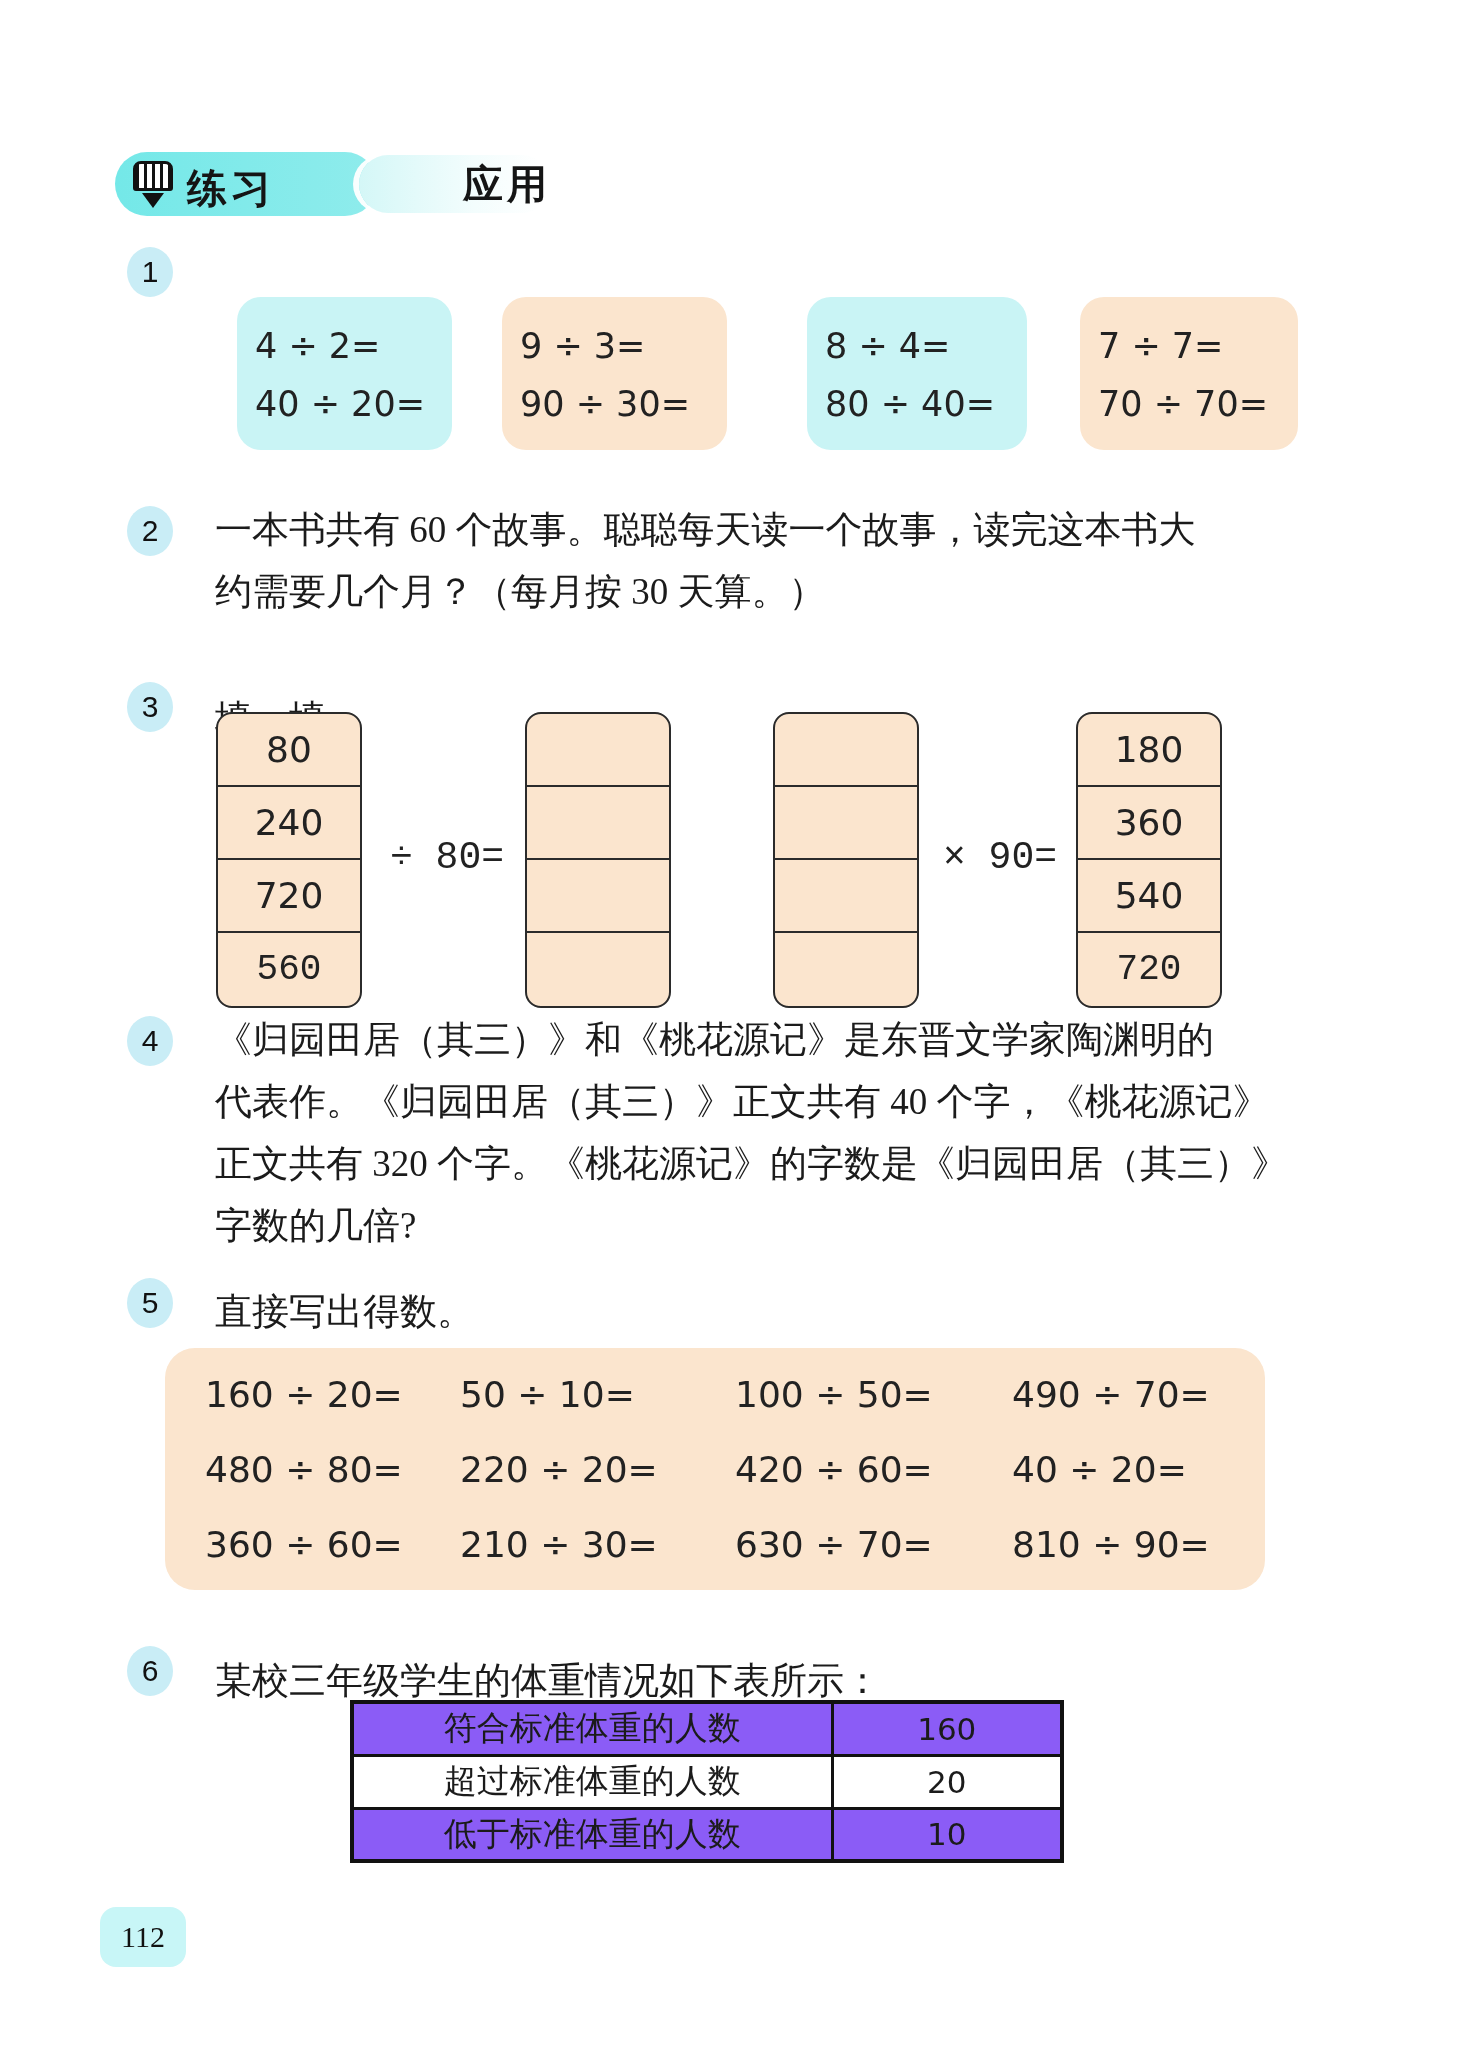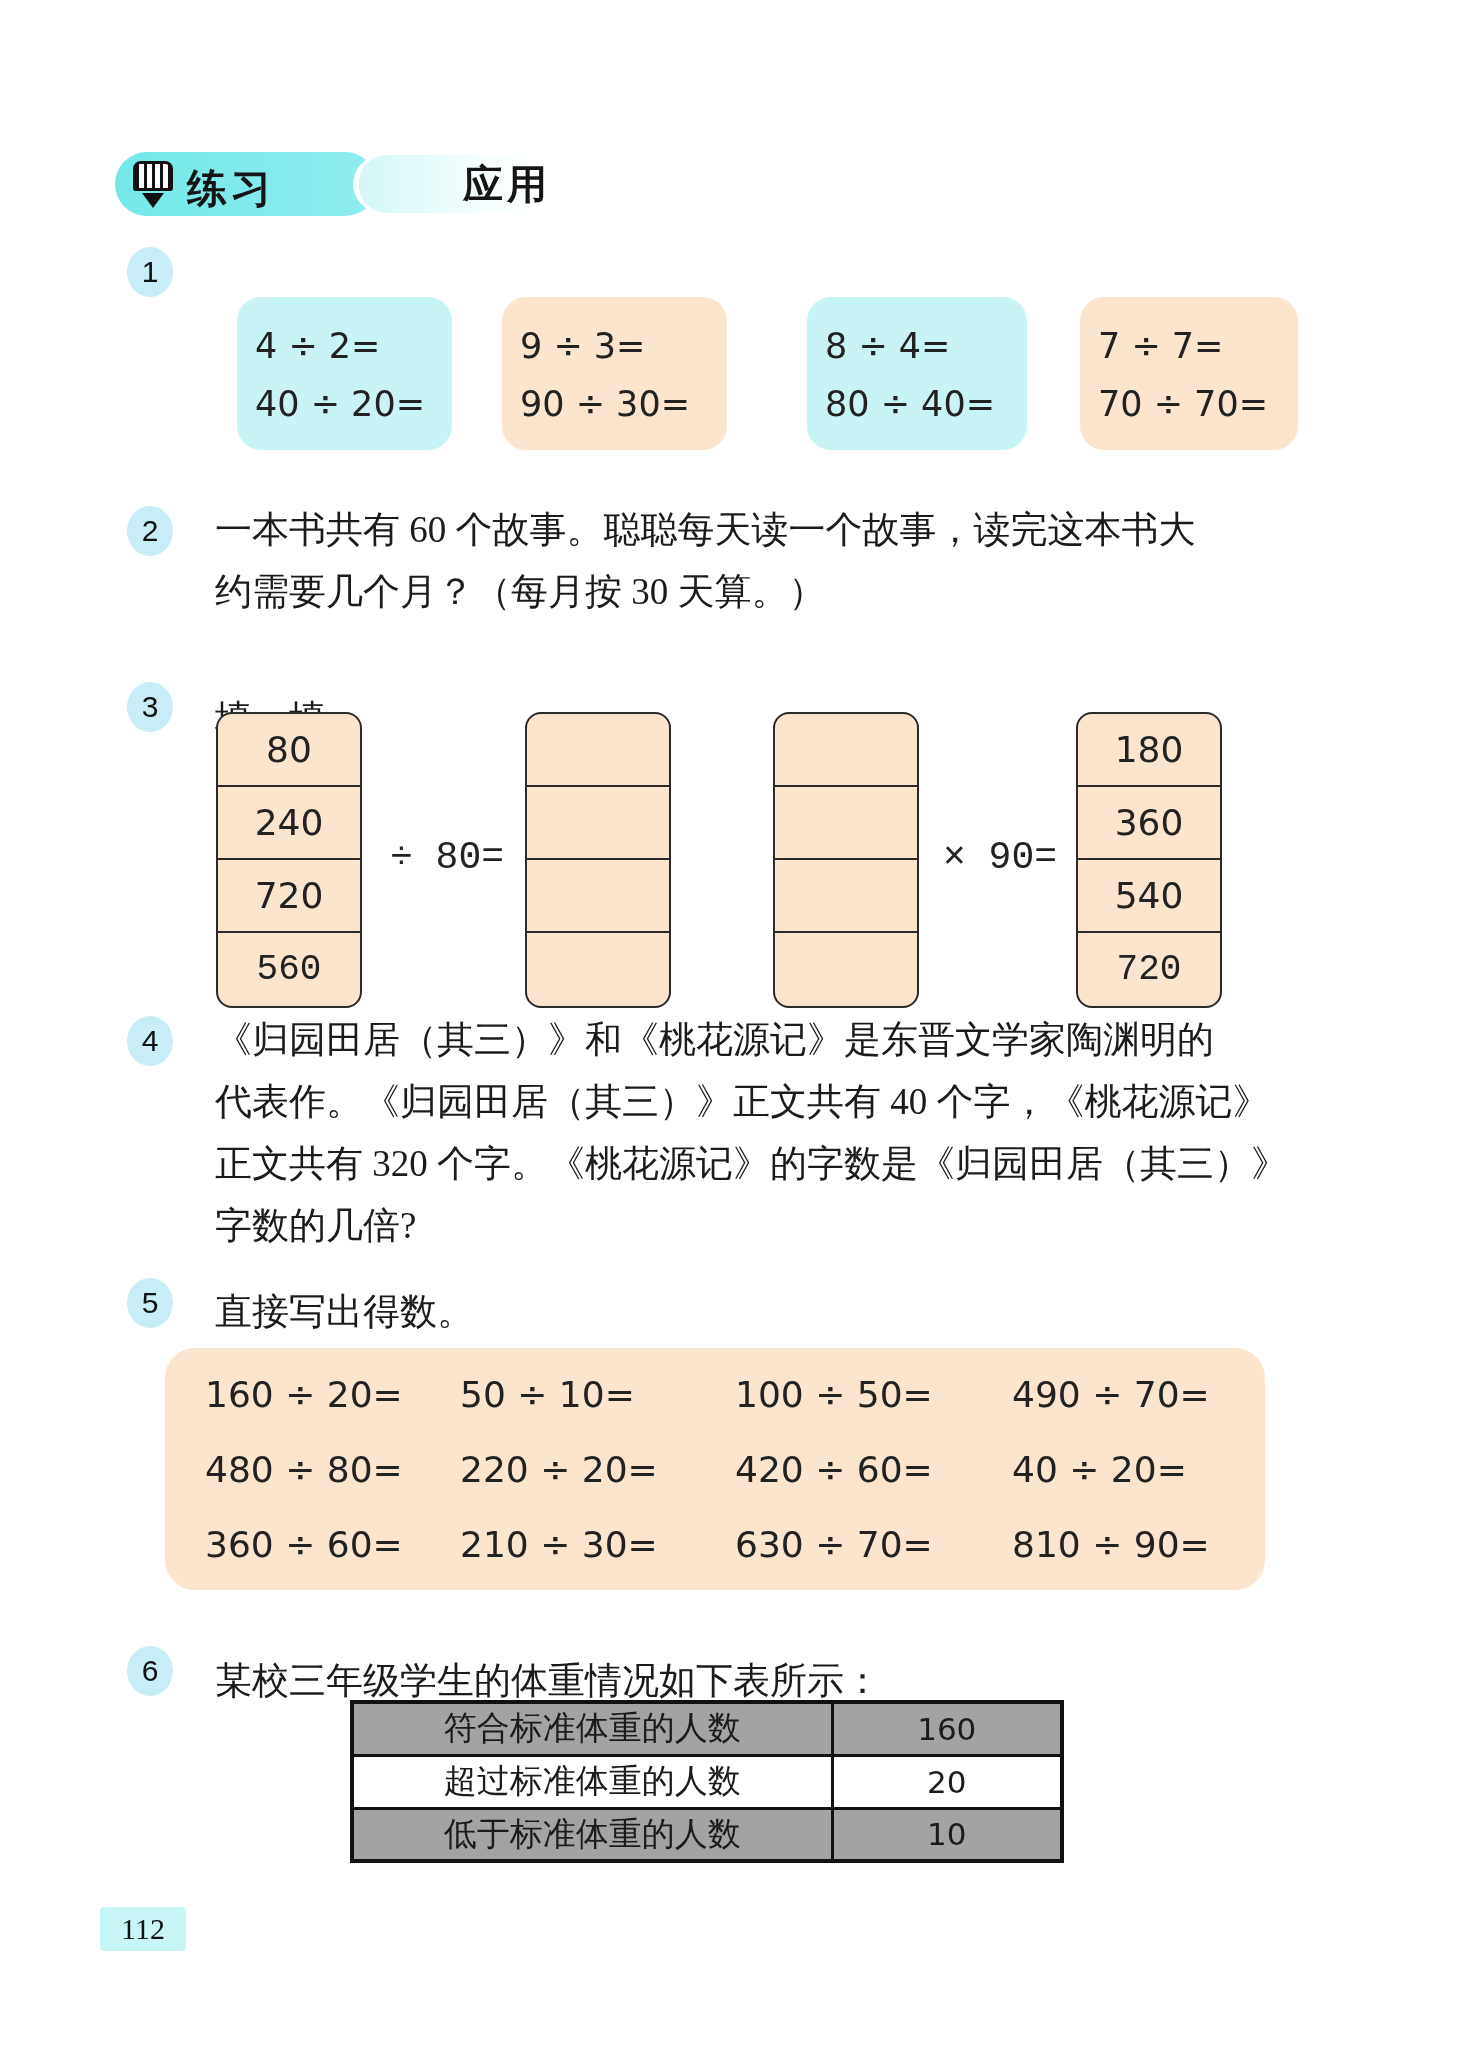--- a/index.html
+++ b/index.html
@@ -56,25 +56,25 @@
             font-family:"DejaVu Sans","Liberation Sans",sans-serif;font-size:36px;color:#222;}
   .calc-cell{white-space:nowrap;}
 
   
   .wtable{position:absolute;left:350px;top:1700px;border-collapse:collapse;
           border:4px solid #111;}
   .wtable td{border:3px solid #111;height:53px;box-sizing:border-box;text-align:center;
           vertical-align:middle;}
   .wtable .lab{width:480px;font-size:33px;}
   .wtable .val{width:230px;font-family:"DejaVu Sans","Liberation Sans",sans-serif;font-size:31px;}
-  .row-pink td{background:#a3a3a3;}
+  .row-pink td{background:#8b5cf6;}
   .row-white td{background:#ffffff;}
 
   
-  .pagenum{position:absolute;left:100px;top:1907px;width:86px;height:44px;border-radius:4px;
+  .pagenum{position:absolute;left:100px;top:1907px;width:86px;height:60px;border-radius:16px;
            background:#c8f6f7;display:flex;align-items:center;justify-content:center;
            font-size:30px;color:#111;}
 </style>
 </head>
 <body>
 
 <div class="page">
 
   <div class="header">
     <div class="header-main">

